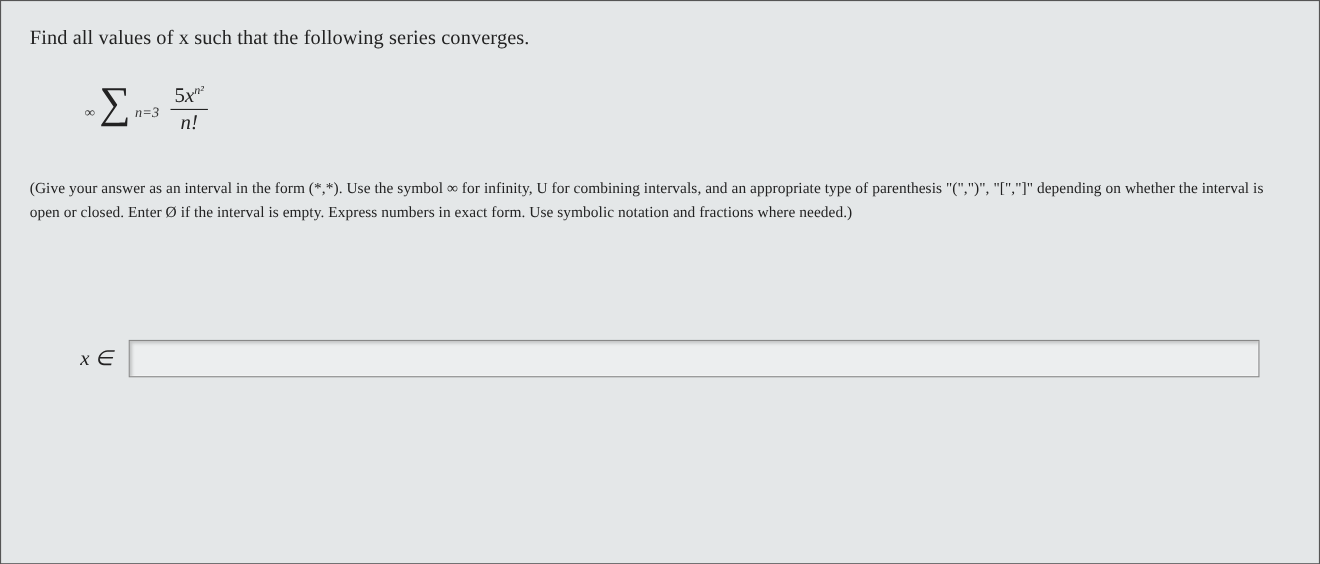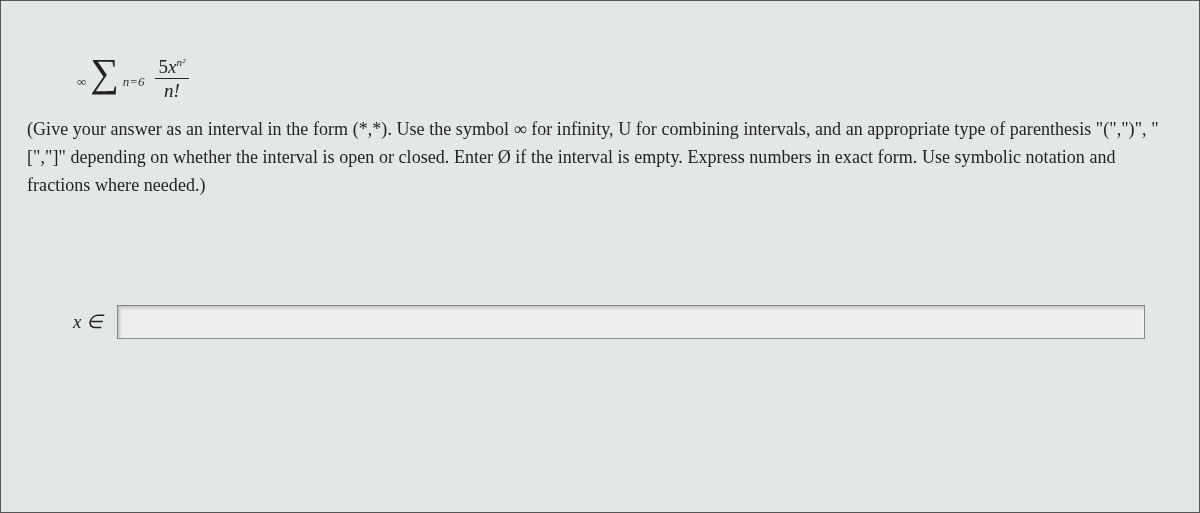--- a/index.html
+++ b/index.html
@@ -73,22 +73,22 @@
   .frac-num sup { font-size: 11px; font-style: italic; vertical-align: super; line-height: 0; }
   .frac-den {
     display: block;
     font-size: 19px;
     padding-top: 2px;
     font-style: italic;
     color: #222;
     line-height: 1;
   }
   .instructions {
-    margin-top: 16px;
-    font-size: 18px;
+    margin-top: 40px;
+    font-size: 14px;
     line-height: 1.55;
     color: #222;
     letter-spacing: 0.05px;
     padding-right: 10px;
   }
   .answer-row {
     margin-top: 105px;
     display: flex;
     align-items: center;
     padding-left: 46px;
@@ -112,26 +112,27 @@
     padding: 0 8px;
     outline: none;
     color: #111;
   }
 </style>
 </head>
 <body>
 
 <div class="page">
 
+  <div class="question-text">Find all values of x such that the following series converges.</div>
 
   <div class="formula-block">
     <span class="sigma-wrap">
       <span class="sigma-top">∞</span>
       <span class="sigma-sym">∑</span>
-      <span class="sigma-bot">n=6</span>
+      <span class="sigma-bot">n=3</span>
     </span>
     <span class="frac">
       <span class="frac-num">
         <span class="base">5</span><span class="xvar">x</span><sup>n²</sup>
       </span>
       <span class="frac-den">n!</span>
     </span>
   </div>
 
   <div class="instructions">(Give your answer as an interval in the form (*,*). Use the symbol ∞ for infinity, U for combining intervals, and an appropriate type of parenthesis "(",")", "[","]" depending on whether the interval is open or closed. Enter Ø if the interval is empty. Express numbers in exact form. Use symbolic notation and fractions where needed.)</div>

